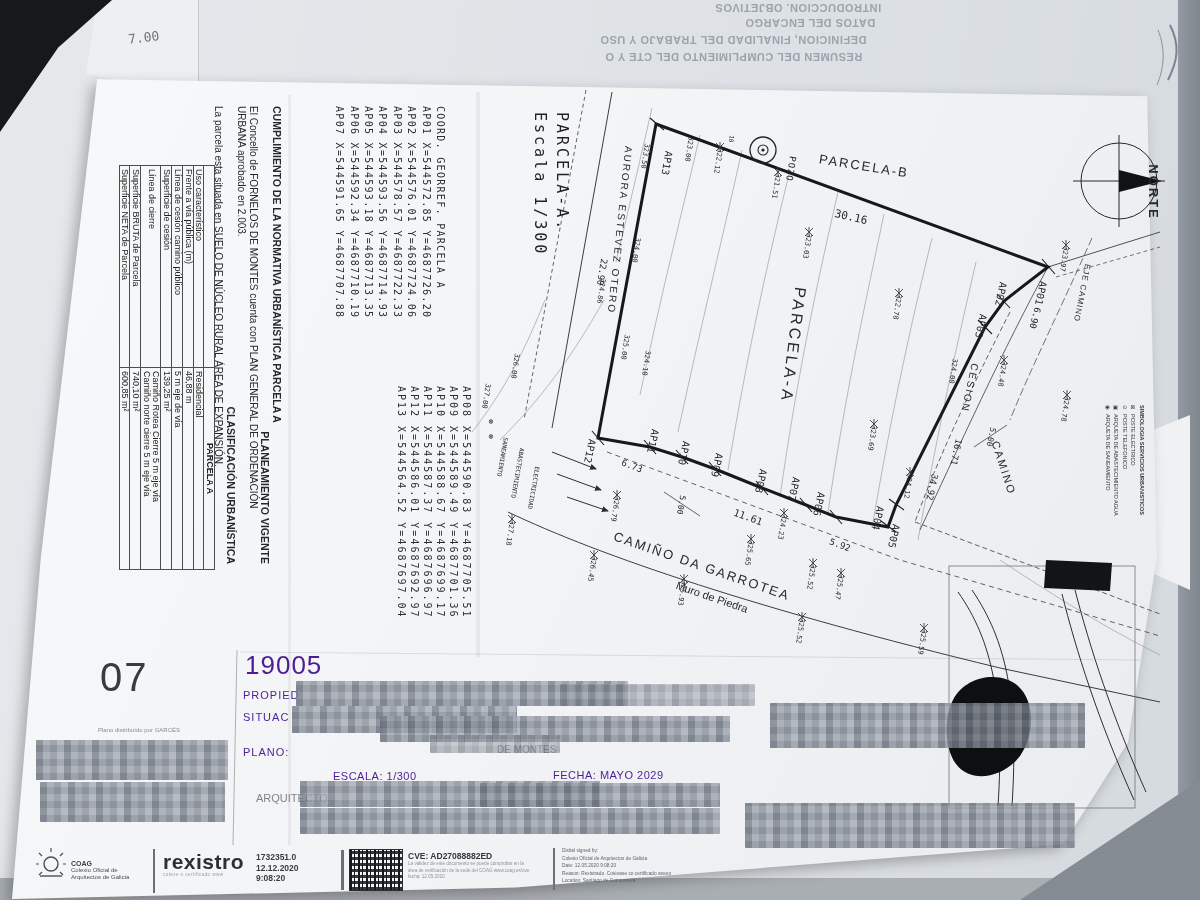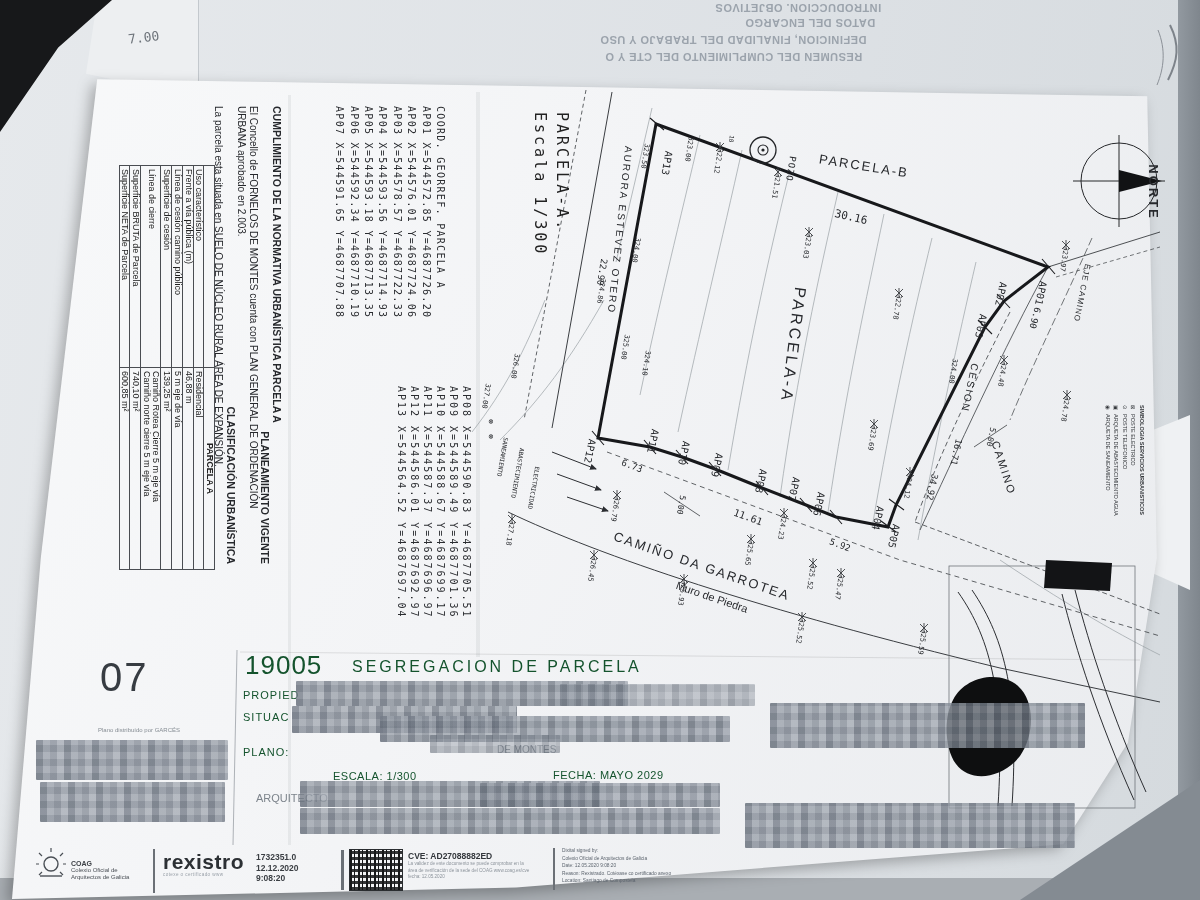--- a/index.html
+++ b/index.html
@@ -48,21 +48,21 @@
            font-weight:400;text-align:left;white-space:pre-line;}
   #parcela-table th{font-weight:700;text-align:center;}
   #parcela-table .t-value{width:195px;}
   #legend-block{width:170px;height:54px;font-size:5.5px;line-height:8.6px;color:#33363a;}
   #legend-block .lg-title{font-weight:700;}
   .lg-sym{display:inline-block;width:9px;}
   
   #plan-labels{position:absolute;inset:0;z-index:3;pointer-events:none;}
   .pl{position:absolute;white-space:nowrap;color:#26282c;font-family:"DejaVu Sans Mono",monospace;}
   
-  .tb{position:absolute;z-index:3;color:#14532d;white-space:nowrap;}
+  .tb{position:absolute;z-index:3;color:#4c1d95;white-space:nowrap;}
   .ghost{color:#7d848c;filter:blur(.6px);margin-top:6px;}
   .px{position:absolute;z-index:4;border-radius:1px;filter:blur(.3px);background-image:
     repeating-linear-gradient(90deg,rgba(99,107,119,.55) 0 7px,rgba(151,158,168,.5) 7px 14px,
       rgba(120,128,139,.5) 14px 21px,rgba(167,173,182,.5) 21px 28px),
     repeating-linear-gradient(0deg,rgba(108,116,127,.6) 0 7px,rgba(158,164,174,.55) 7px 14px);}
   
   .stamp{position:absolute;z-index:3;}
   .vdiv{position:absolute;background:#6b7076;z-index:3;}
   #rexistro-word{font-size:21px;font-weight:700;color:#2c3034;letter-spacing:.5px;line-height:20px;}
   #rexistro-tag{font-size:4.6px;color:#9aa1a9;letter-spacing:.4px;}
@@ -370,21 +370,20 @@
       <div class="pl" style="left: 970px; top: 388px; font-size: 10px; transform: translate(-50%, -50%) rotate(102deg); letter-spacing: 2px; font-family: &quot;Liberation Sans&quot;, sans-serif;">CESION</div>
       <div class="pl" style="left: 1153px; top: 192px; font-size: 13px; transform: translate(-50%, -50%) rotate(90deg); letter-spacing: 2px; font-weight: 700; font-family: &quot;Liberation Sans&quot;, sans-serif;">NORTE</div>
       <div class="pl" style="left: 503px; top: 457px; font-size: 6px; transform: translate(-50%, -50%) rotate(100deg);">SANEAMIENTO</div>
       <div class="pl" style="left: 518px; top: 473px; font-size: 6px; transform: translate(-50%, -50%) rotate(100deg);">ABASTECIMIENTO</div>
       <div class="pl" style="left: 534px; top: 488px; font-size: 6px; transform: translate(-50%, -50%) rotate(100deg);">ELECTRICIDAD</div>
       <div class="pl" style="left: 491px; top: 421px; font-size: 8px; transform: translate(-50%, -50%) rotate(0deg);">⊗</div>
       <div class="pl" style="left: 491px; top: 436px; font-size: 8px; transform: translate(-50%, -50%) rotate(0deg);">⊗</div>
     </div>
 
   <div class="tb" style="left:245px;top:650px;font-size:26px;letter-spacing:1px;">19005</div>
-  <div class="tb" style="left:352px;top:658px;font-size:16px;letter-spacing:3px;">SEGREGACION DE PARCELA</div>
   <div class="tb" style="left:243px;top:689px;font-size:11px;letter-spacing:1px;">PROPIED</div>
   <div class="tb" style="left:243px;top:711px;font-size:11px;letter-spacing:1px;">SITUAC</div>
   <div class="tb ghost" style="left:497px;top:738px;font-size:10px;">DE MONTES</div>
   <div class="tb" style="left:243px;top:746px;font-size:11px;letter-spacing:1px;">PLANO:</div>
   <div class="tb" style="left:333px;top:770px;font-size:11px;letter-spacing:.5px;">ESCALA: 1/300</div>
   <div class="tb" style="left:553px;top:769px;font-size:11px;letter-spacing:.5px;">FECHA: MAYO 2029</div>
   <div class="tb ghost" style="left:256px;top:786px;font-size:11px;">ARQUITECTO</div>
 
   <div class="tb" id="sheet-num" style="left:100px;top:655px;">07</div>
   <div class="tb" id="sheet-note" style="left:98px;top:727px;">Plano distribuído por GARCÉS</div>

